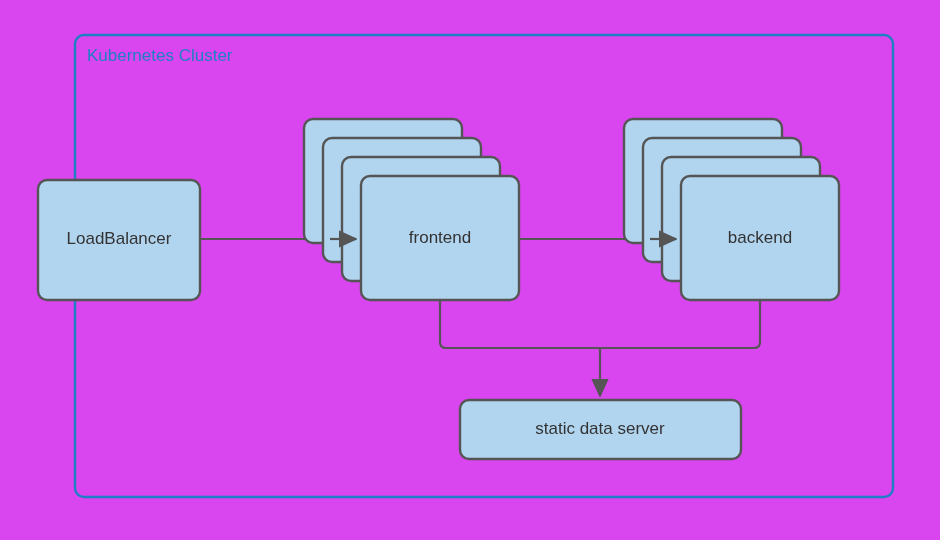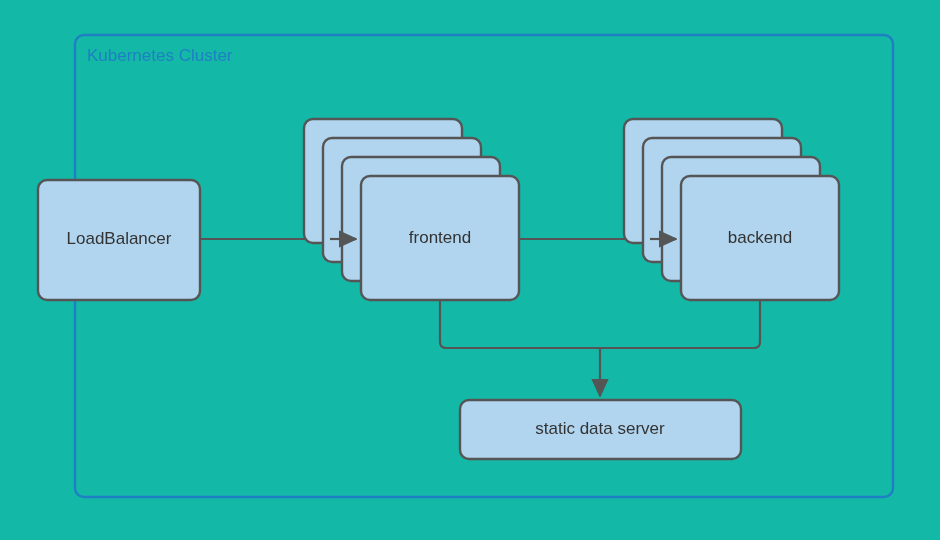--- a/index.html
+++ b/index.html
@@ -7,21 +7,21 @@
     padding: 0;
     background: #ffffff;
   }
   body {
     font-family: "Liberation Sans", sans-serif;
   }
   #canvas {
     position: relative;
     width: 940px;
     height: 540px;
-    background: #14b8a6;
+    background: #d946ef;
     overflow: hidden;
   }
   #diagram-svg {
     position: absolute;
     left: 0;
     top: 0;
     width: 940px;
     height: 540px;
   }
   .node-label {

